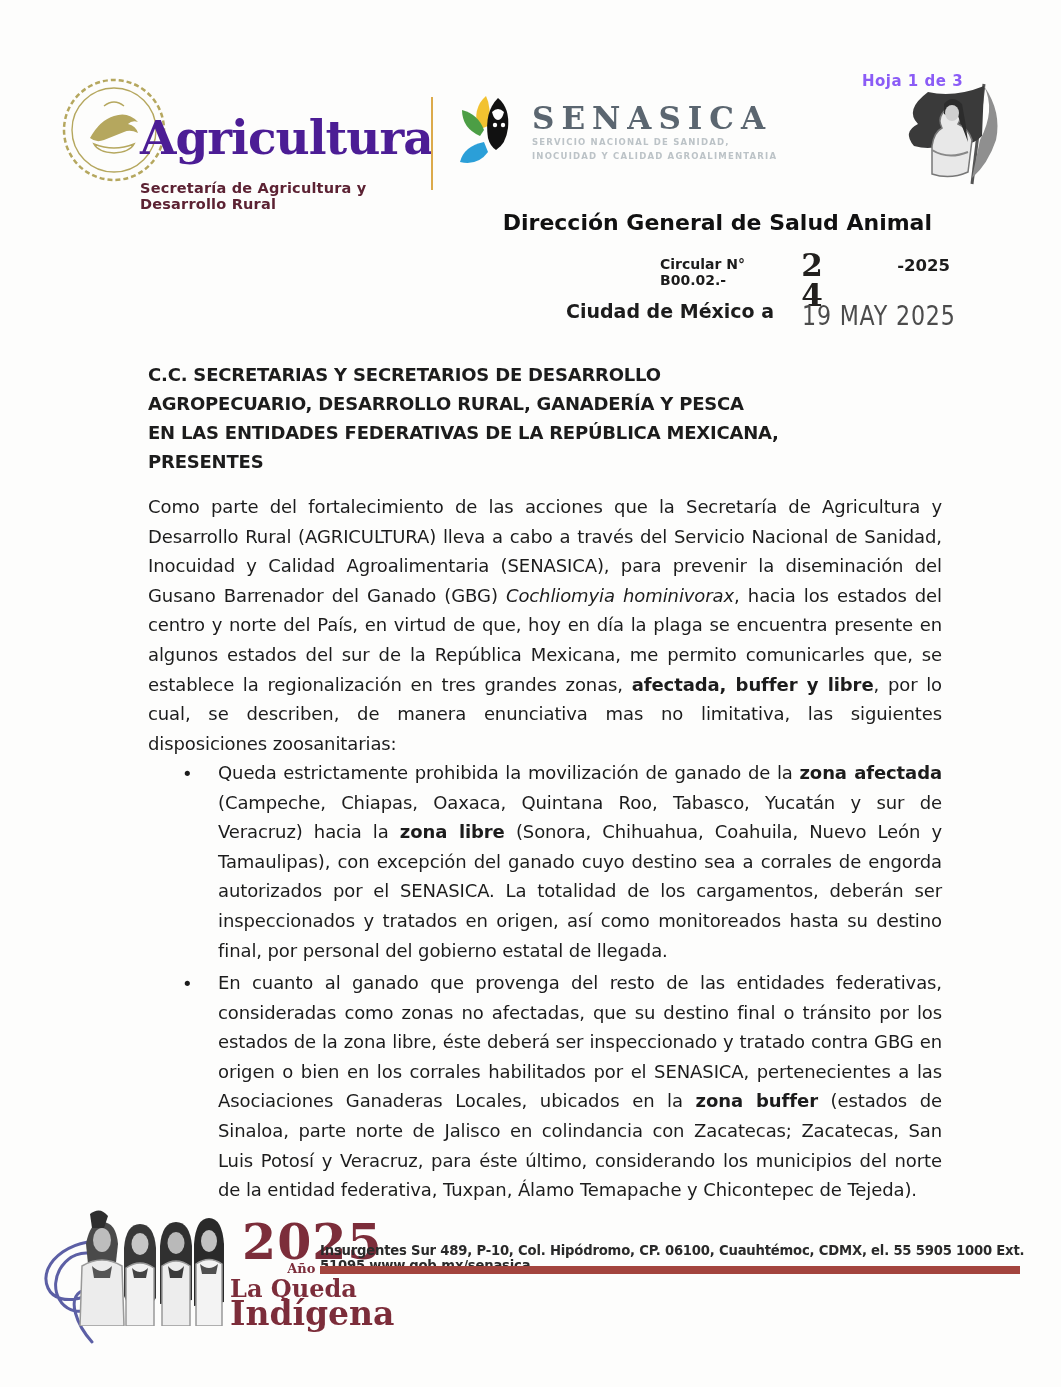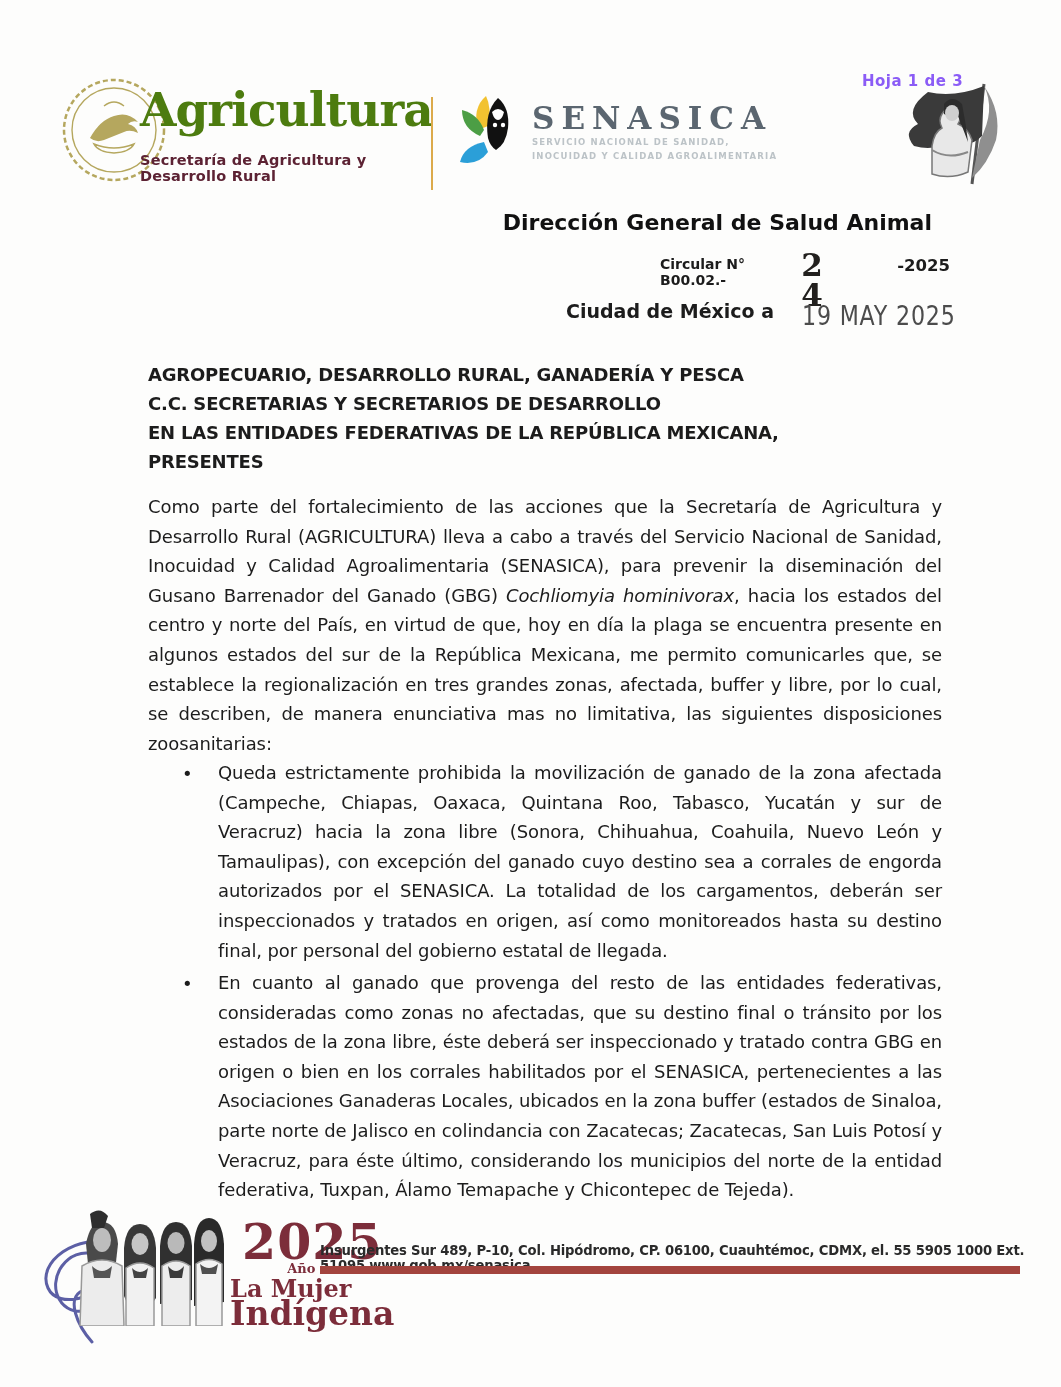--- a/index.html
+++ b/index.html
@@ -9,21 +9,21 @@
     margin:0 auto;
     background:#fdfdfc;
     font-family:"DejaVu Sans","Liberation Sans",sans-serif;
     color:#1c1c1c;
     overflow:hidden;
   }
   
   .hoja{position:absolute;left:862px;top:72px;font-size:15px;font-weight:bold;color:#8b5cf6;letter-spacing:.5px;}
   .seal{position:absolute;left:60px;top:76px;width:108px;height:108px;}
   .agri-block{position:absolute;left:140px;top:84px;width:290px;}
-  .agri-name{font-family:"DejaVu Serif","Liberation Serif",serif;font-weight:bold;font-size:47px;line-height:52px;color:#4d7c0f;letter-spacing:-1px;}
+  .agri-name{font-family:"DejaVu Serif","Liberation Serif",serif;font-weight:bold;font-size:47px;line-height:52px;color:#4c1d95;letter-spacing:-1px;margin-top:28px;}
   .agri-sub{font-size:14.5px;font-weight:bold;color:#5c2233;margin-top:16px;letter-spacing:.2px;}
   .logo-divider{position:absolute;left:431px;top:97px;width:2px;height:93px;background:#dcaa4b;}
   .sen-block{position:absolute;left:458px;top:92px;display:flex;align-items:flex-start;}
   .sen-icon{width:64px;height:76px;margin-right:10px;}
   .sen-text{padding-top:10px;}
   .sen-name{font-family:"DejaVu Serif","Liberation Serif",serif;font-size:31px;font-weight:bold;color:#5b6670;letter-spacing:7px;line-height:32px;}
   .sen-sub{font-size:8.5px;color:#bcc3c7;letter-spacing:1.2px;line-height:11px;margin-top:3px;font-weight:bold;}
   .flag-art{position:absolute;left:884px;top:80px;width:128px;height:108px;}
   
   .direccion{position:absolute;top:210px;left:0;width:932px;text-align:right;font-size:22px;font-weight:bold;color:#111;}
@@ -35,21 +35,21 @@
   .ciudad-label{font-size:19px;font-weight:bold;}
   .date-stamp{font-size:27px;color:#4c4c4c;margin-left:28px;letter-spacing:1px;display:inline-block;transform:scaleX(.82);transform-origin:left center;white-space:nowrap;font-weight:500;}
   
   .addressee{position:absolute;left:148px;top:360px;font-size:18px;font-weight:bold;line-height:29px;letter-spacing:-.2px;}
   .intro{position:absolute;left:148px;top:492px;width:794px;font-size:18px;line-height:29.6px;text-align:justify;letter-spacing:-.1px;}
   .bullet{position:absolute;left:148px;width:794px;font-size:18px;line-height:29.6px;text-align:justify;letter-spacing:-.1px;}
   .bullet .dot{position:absolute;left:34px;top:1px;font-size:18px;}
   .bullet .btxt{display:block;padding-left:70px;}
   .b1{top:758px;}
   .b2{top:968px;}
-  .seg-b{font-weight:normal;}
+  .seg-b{font-weight:bold;}
   .seg-i{font-style:italic;}
   
   .signature{position:absolute;left:18px;top:1222px;width:130px;height:140px;}
   .women-art{position:absolute;left:72px;top:1208px;width:156px;height:118px;}
   .year-block{position:absolute;left:230px;top:1222px;color:#7c2d3a;font-family:"DejaVu Serif","Liberation Serif",serif;}
   .year-big{font-size:49px;font-weight:bold;line-height:40px;letter-spacing:1px;text-align:center;}
   .year-s1{font-size:13px;font-weight:bold;text-align:center;line-height:14px;}
   .year-s2{font-size:24px;font-weight:bold;line-height:25px;}
   .year-s3{font-size:33px;font-weight:bold;line-height:25px;}
   .footer-address{position:absolute;left:320px;top:1243px;width:710px;font-size:13.2px;font-weight:bold;color:#2a2a2a;letter-spacing:-.2px;}
@@ -111,22 +111,22 @@
     <span class="circ-stamp">2 4</span>
     <span class="circ-suffix">-2025</span>
   </div>
 
   <div class="ciudad-row">
     <span class="ciudad-label">Ciudad de México a</span>
     <span class="date-stamp">19 MAY 2025</span>
   </div>
 
   <div class="addressee">
+    <div>C.C. SECRETARIAS Y SECRETARIOS DE DESARROLLO</div>
     <div>AGROPECUARIO, DESARROLLO RURAL, GANADERÍA Y PESCA</div>
-    <div>C.C. SECRETARIAS Y SECRETARIOS DE DESARROLLO</div>
     <div>EN LAS ENTIDADES FEDERATIVAS DE LA REPÚBLICA MEXICANA,</div>
     <div>PRESENTES</div>
   </div>
 
   <div class="intro"><span>Como parte del fortalecimiento de las acciones que la Secretaría de Agricultura y Desarrollo Rural (AGRICULTURA) lleva a cabo a través del Servicio Nacional de Sanidad, Inocuidad y Calidad Agroalimentaria (SENASICA), para prevenir la diseminación del Gusano Barrenador del Ganado (GBG) </span><span class="seg-i">Cochliomyia hominivorax</span><span>, hacia los estados del centro y norte del País, en virtud de que, hoy en día la plaga se encuentra presente en algunos estados del sur de la República Mexicana, me permito comunicarles que, se establece la regionalización en tres grandes zonas, </span><span class="seg-b">afectada, buffer y libre</span><span>, por lo cual, se describen, de manera enunciativa mas no limitativa, las siguientes disposiciones zoosanitarias:</span></div>
 
   <div class="bullet b1">
     <span class="dot">•</span>
     <span class="btxt"><span>Queda estrictamente prohibida la movilización de ganado de la </span><span class="seg-b">zona afectada</span><span> (Campeche, Chiapas, Oaxaca, Quintana Roo, Tabasco, Yucatán y sur de Veracruz) hacia la </span><span class="seg-b">zona libre</span><span> (Sonora, Chihuahua, Coahuila, Nuevo León y Tamaulipas), con excepción del ganado cuyo destino sea a corrales de engorda autorizados por el SENASICA. La totalidad de los cargamentos, deberán ser inspeccionados y tratados en origen, así como monitoreados hasta su destino final, por personal del gobierno estatal de llegada.</span></span>
   </div>
@@ -163,20 +163,20 @@
       <path d="M122 36 q2 -26 15 -26 q13 0 15 26 l0 58 -30 4 z" fill="#2a2a2a"></path>
       <ellipse cx="137" cy="33" rx="8" ry="11" fill="#c2c2c2"></ellipse>
       <path d="M124 56 q13 -9 26 0 l0 62 -26 0 z" fill="#f3f3f3" stroke="#999" stroke-width="1.5"></path>
       <path d="M128 56 q9 8 18 0 l-2 10 -14 0 z" fill="#505050"></path>
     </g>
   </svg>
 
   <div class="year-block">
     <div class="year-big">2025</div>
     <div class="year-s1">Año de</div>
-    <div class="year-s2">La Mujer</div>
+    <div class="year-s2">La Queda</div>
     <div class="year-s3">Indígena</div>
   </div>
 
   <div class="footer-address">Insurgentes Sur 489, P-10, Col. Hipódromo, CP. 06100, Cuauhtémoc, CDMX, el. 55 5905 1000 Ext. 51095 www.gob.mx/senasica</div>
   <div class="footer-bar"></div>
 
 </div>
 
 </body></html>

